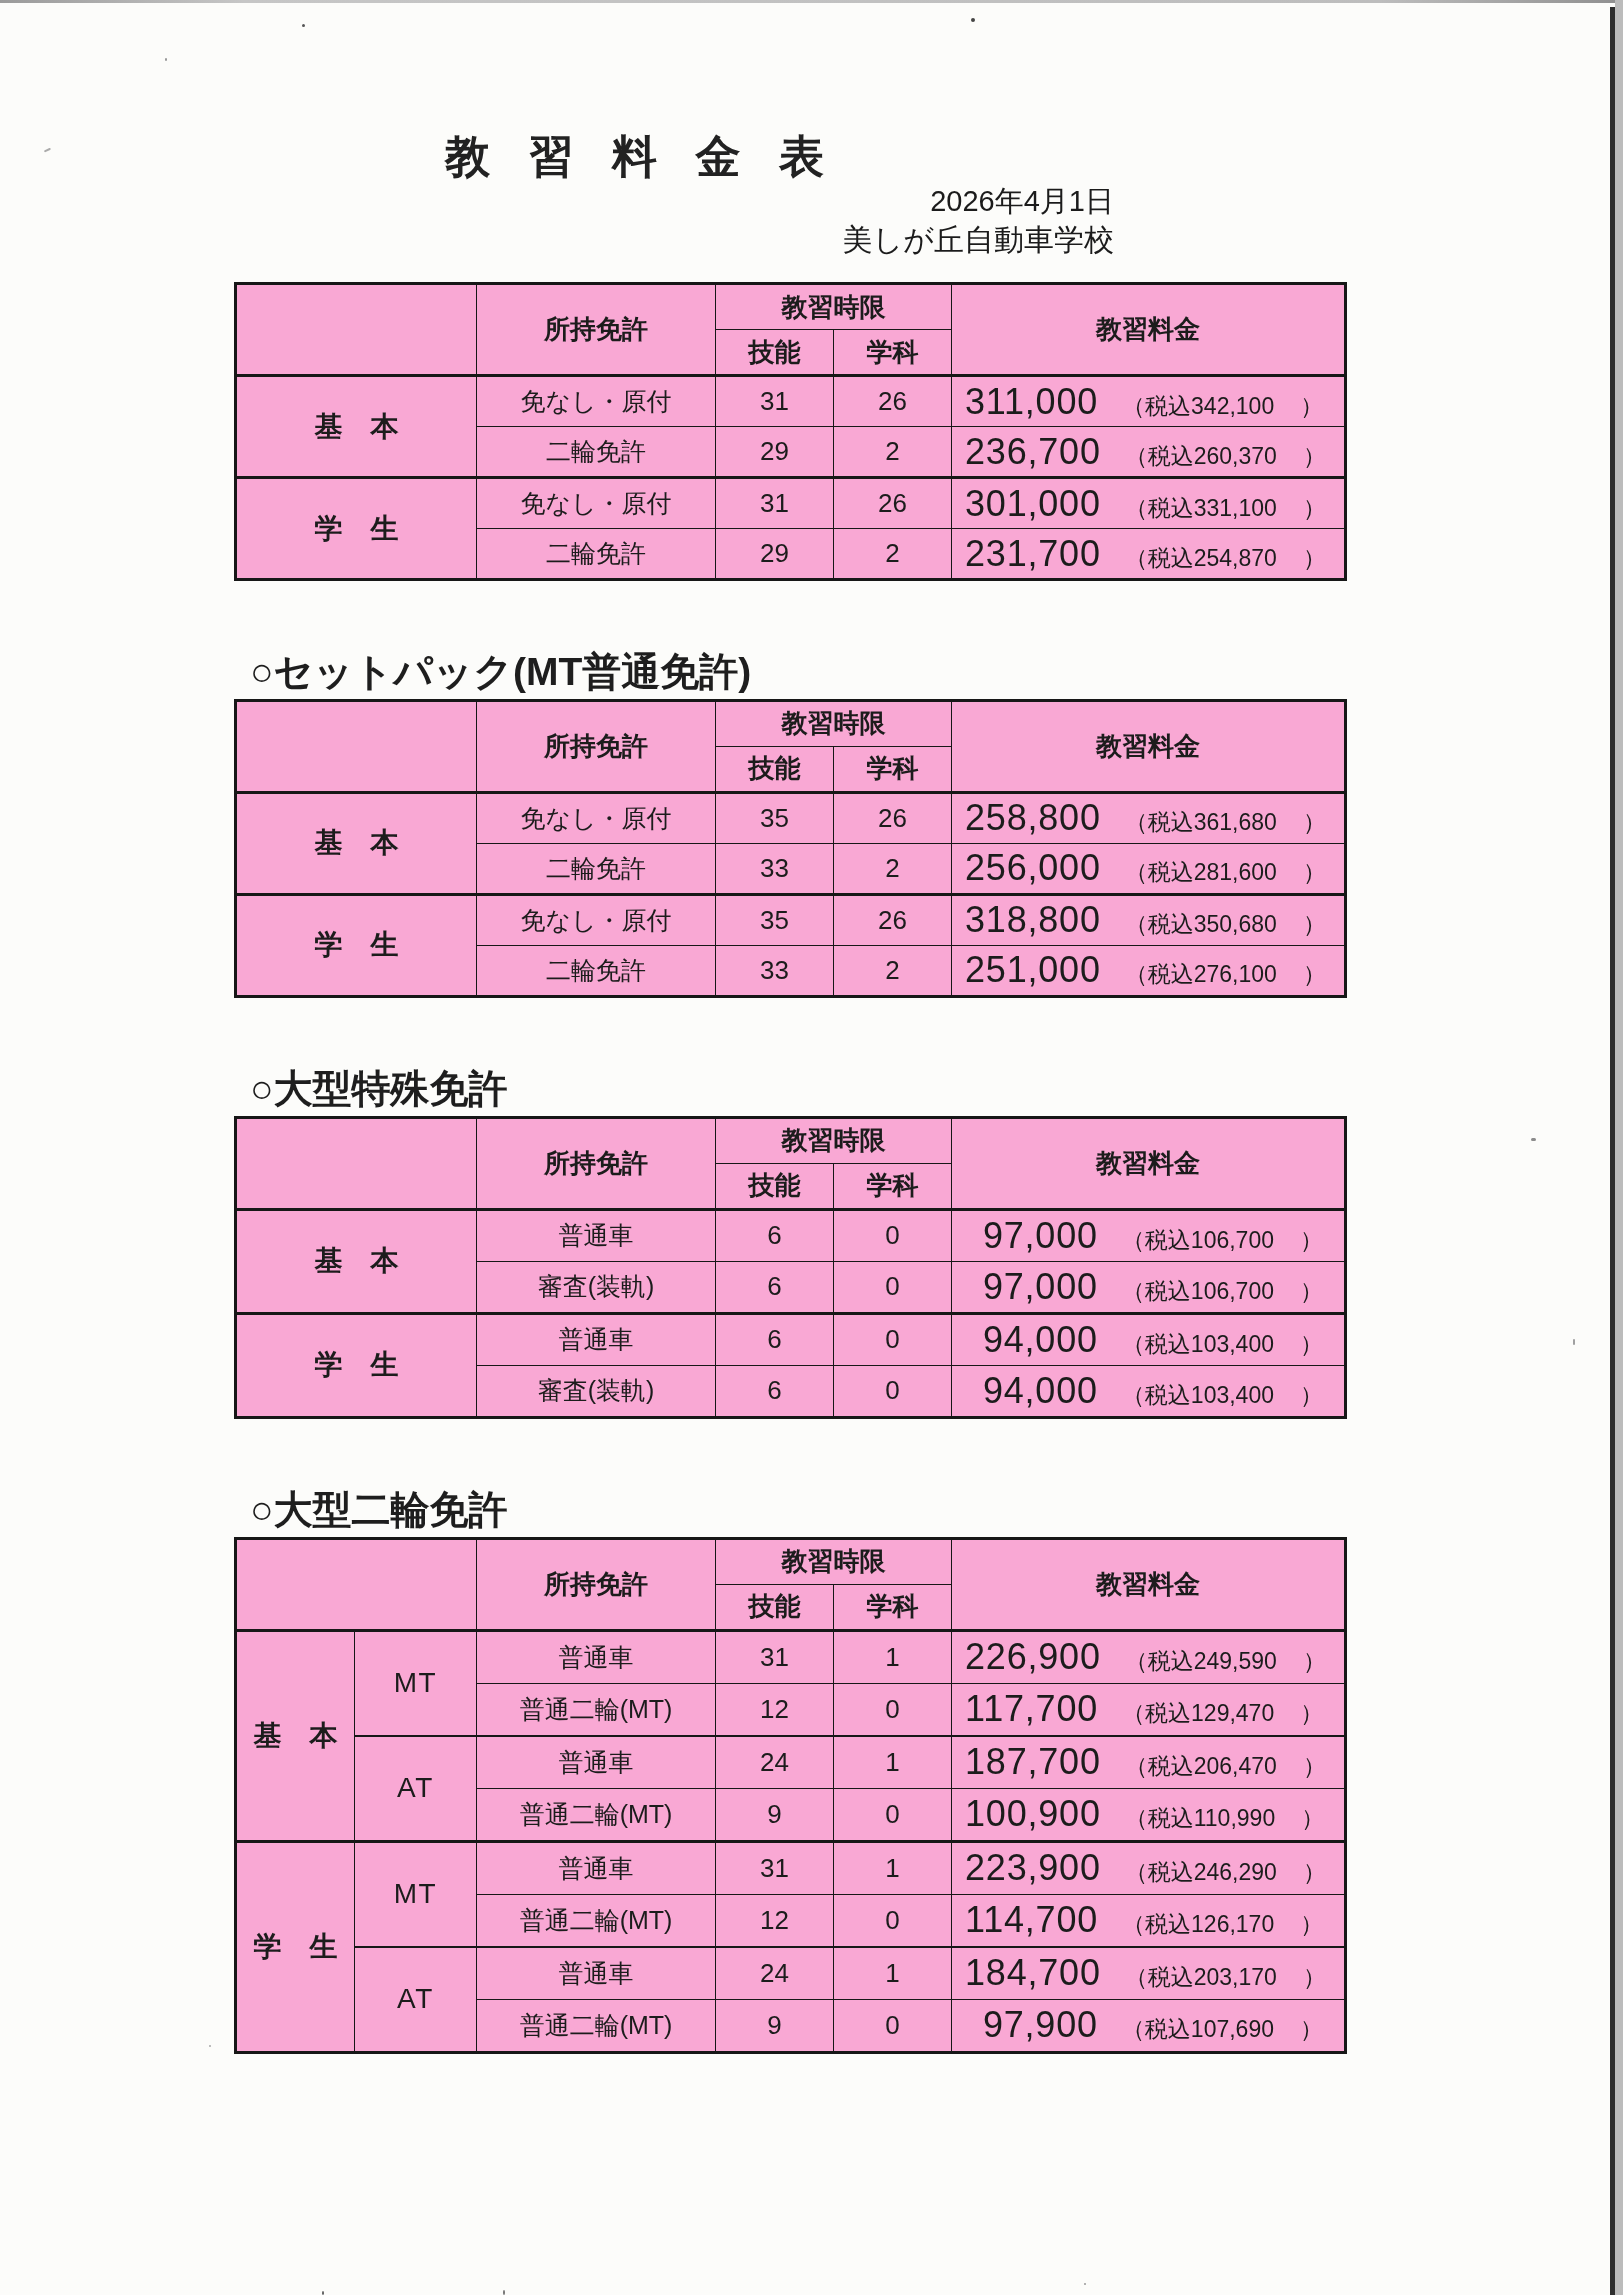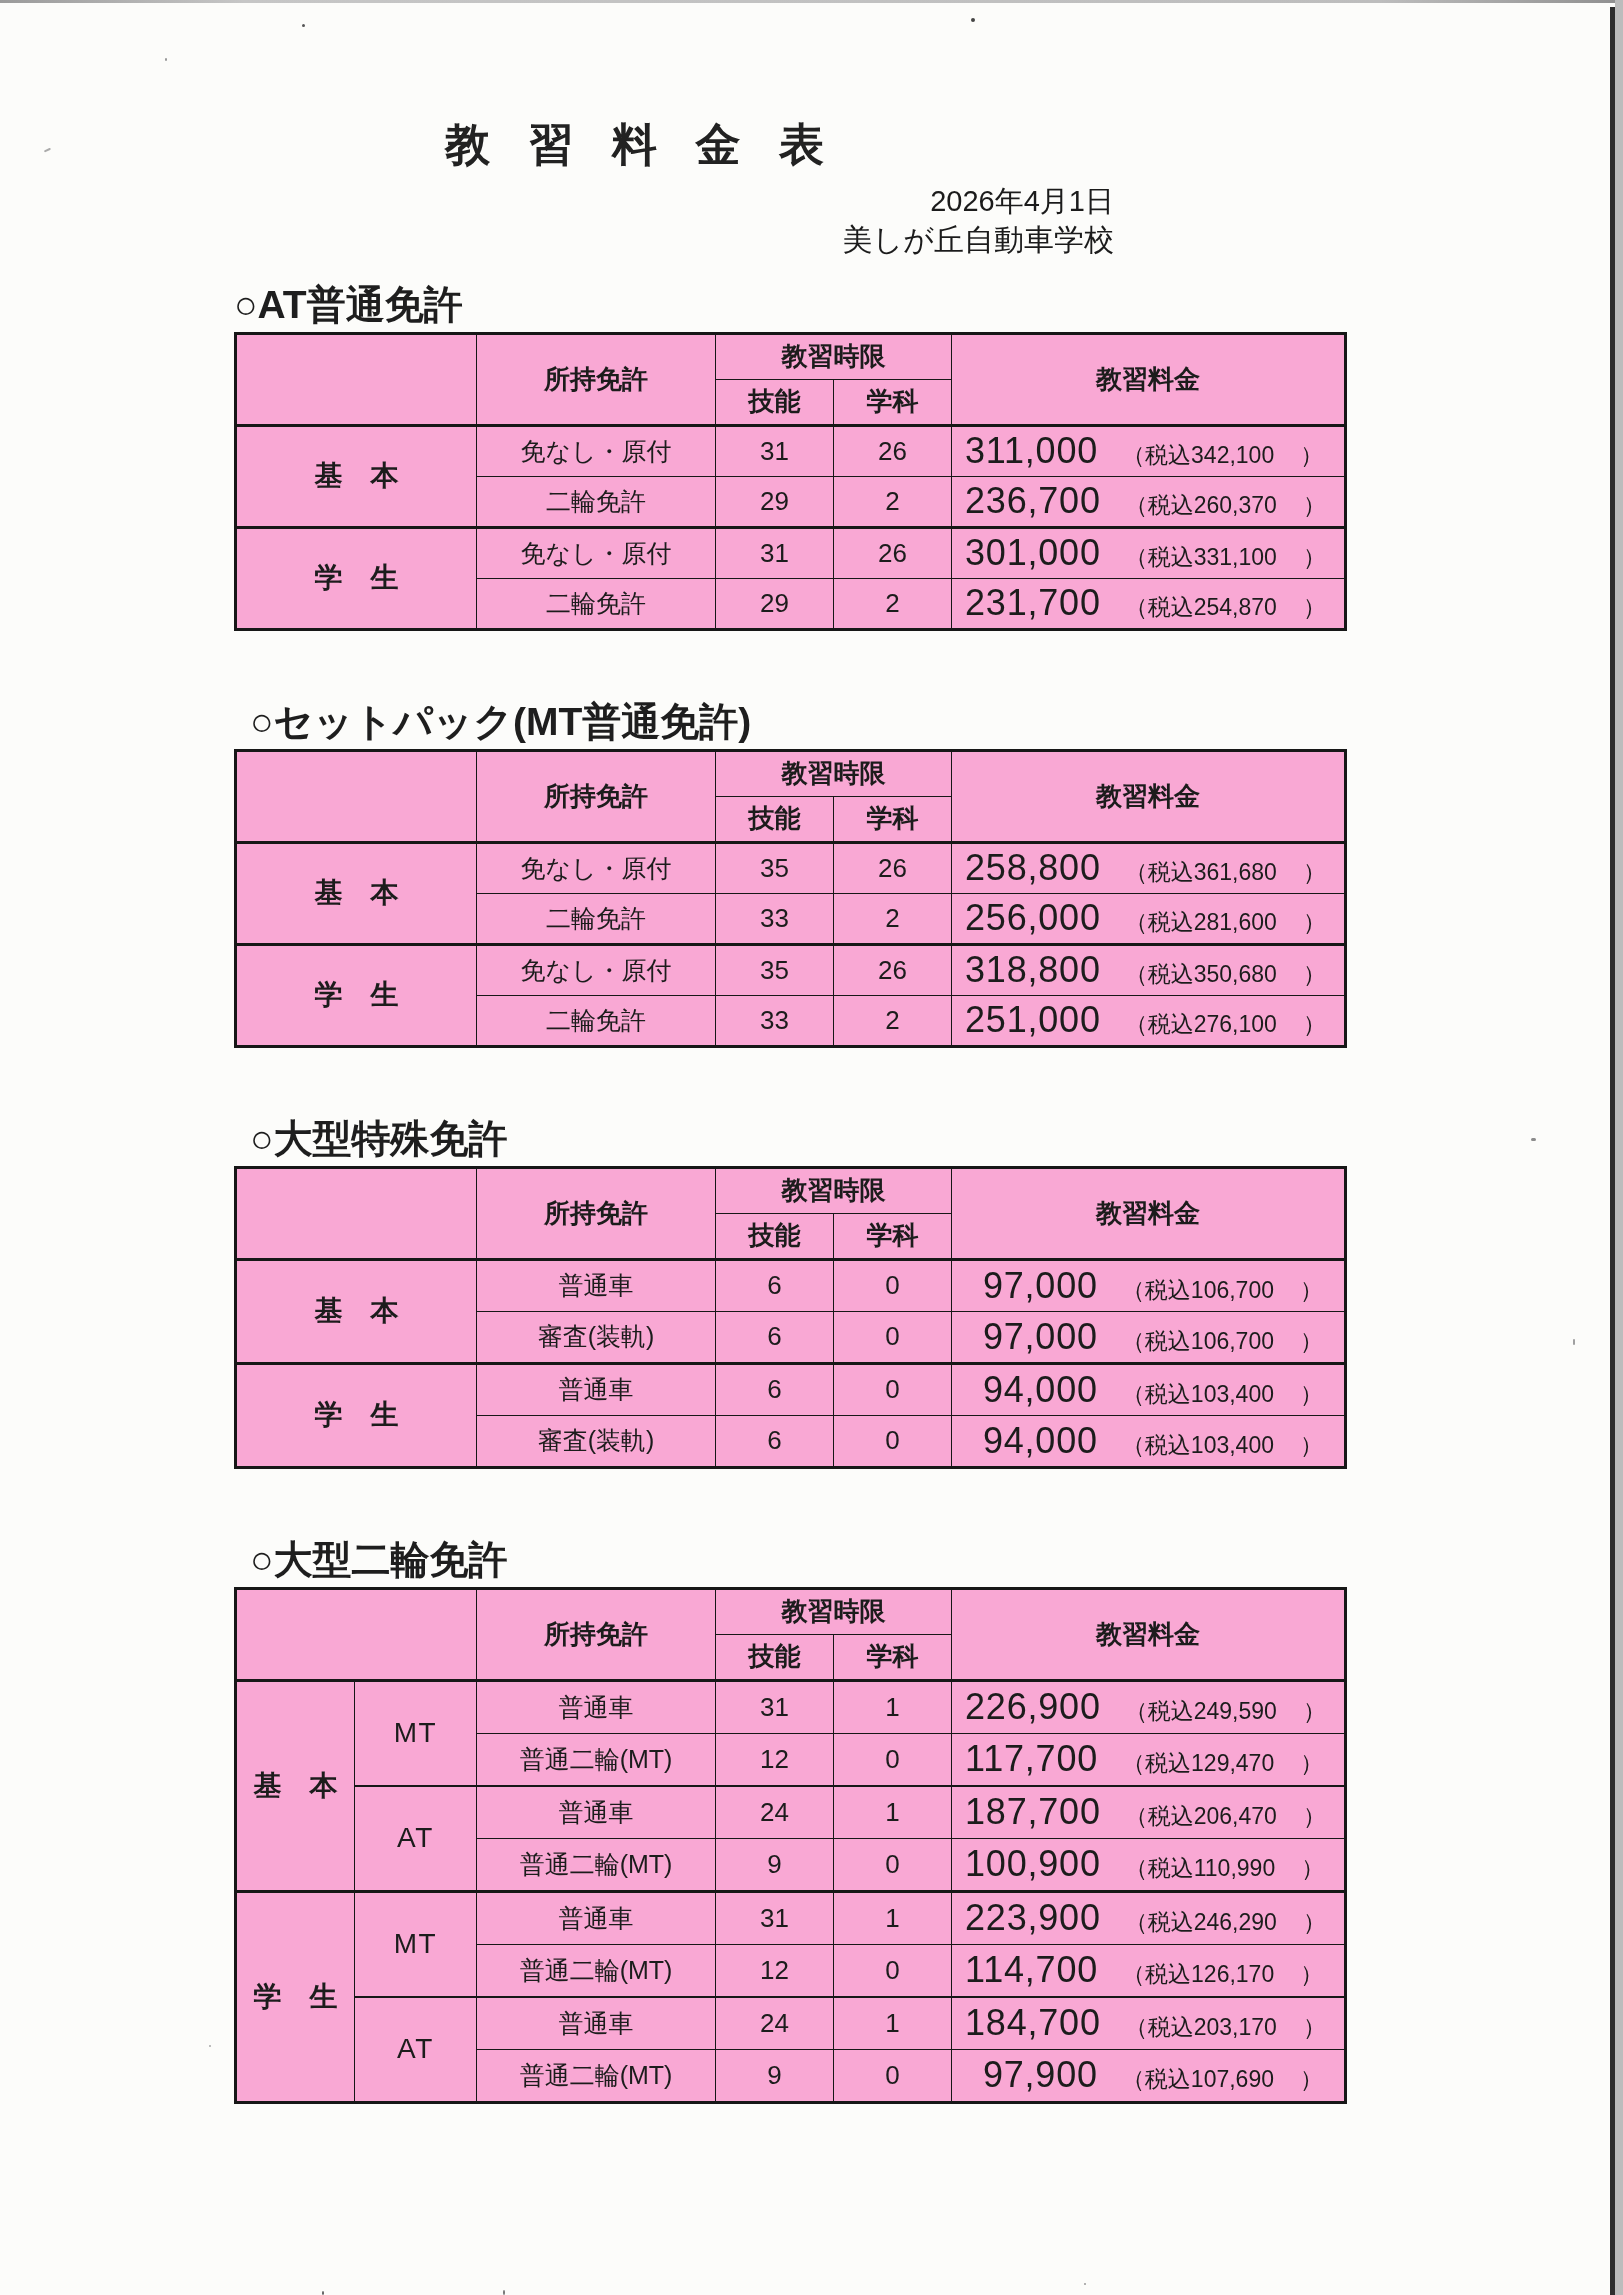--- a/index.html
+++ b/index.html
@@ -9,21 +9,21 @@
     font-family:"Liberation Sans","DejaVu Sans",sans-serif;
   }
   
   .edge-top{position:absolute;top:0;left:0;width:1623px;height:3.2px;
     background:linear-gradient(to right,#9a9a9a,#c6c6c6 15%,#bdbdbd 85%,#8f8f8f);}
   .edge-right-gray{position:absolute;top:0;left:1615px;width:8px;height:2295px;background:#bcbcbc;}
   .edge-right-dark{position:absolute;top:6.5px;left:1610px;width:4.9px;height:2289px;background:#2e2e2e;}
   .speck{position:absolute;border-radius:50%;}
   
   .title-wrap{position:absolute;top:115px;left:0;width:1282px;text-align:center;}
-  .doc-title{margin:0;font-size:45px;font-weight:600;letter-spacing:13px;color:#222;}
+  .doc-title{margin:12px;font-size:45px;font-weight:600;letter-spacing:13px;color:#222;}
   .meta{position:absolute;top:183px;left:0;width:1114px;text-align:right;line-height:1.25;}
   .doc-date{font-size:29px;font-weight:500;}
   .doc-school{font-size:30px;font-weight:500;margin-top:1.6px;}
   
   .content{position:absolute;top:282px;left:234px;width:1114px;}
   .section-heading{margin:0 0 4.9px 0;font-size:39px;font-weight:600;line-height:45px;color:#1e1e1e;}
   section.tbl-sec{margin:0;}
   section.tbl-sec + section.tbl-sec .section-heading{margin-top:68px;margin-left:16px;}
   
   table.price-table{border-collapse:collapse;table-layout:fixed;width:1110px;
@@ -69,21 +69,20 @@
 <div class="title-wrap">
   <h1 class="doc-title">教 習 料 金 表</h1>
 </div>
 <div class="meta">
   <div class="doc-date">2026年4月1日</div>
   <div class="doc-school">美しが丘自動車学校</div>
 </div>
 
 <main class="content">
   <section class="tbl-sec">
-    <h2 class="section-heading">○AT普通免許</h2>
     <div>
         <table class="price-table t1">
           <colgroup>
             <col style="width: 241px;">
             <col style="width: 239px;">
             <col style="width: 118px;">
             <col style="width: 118px;">
             <col style="width: 394px;">
           </colgroup>
           <thead>

